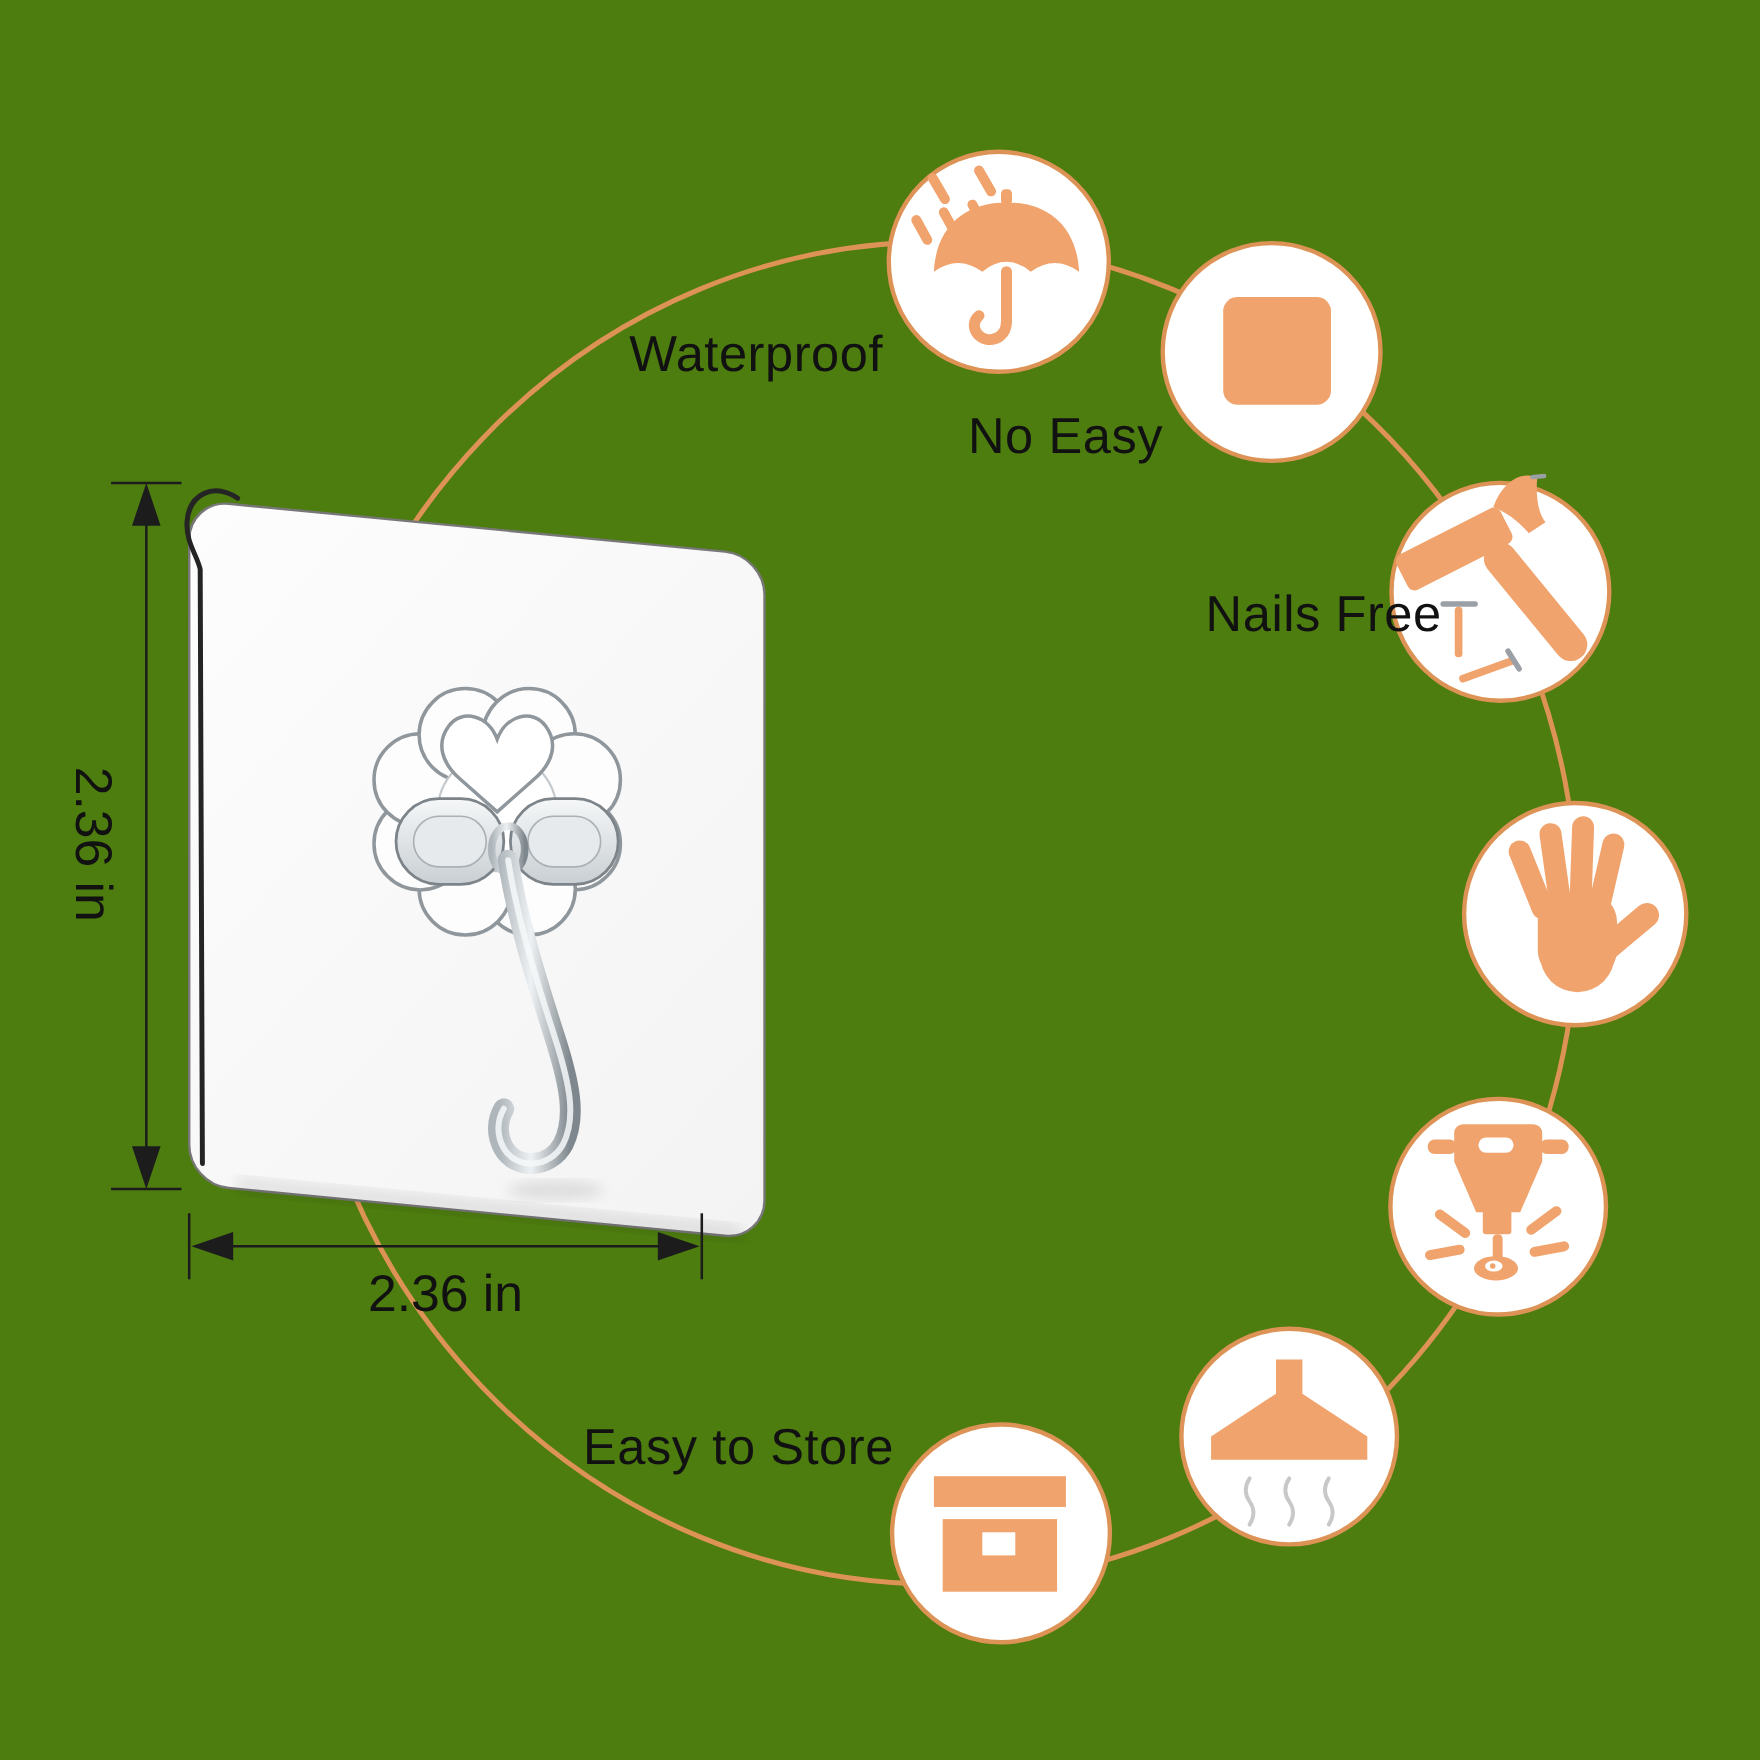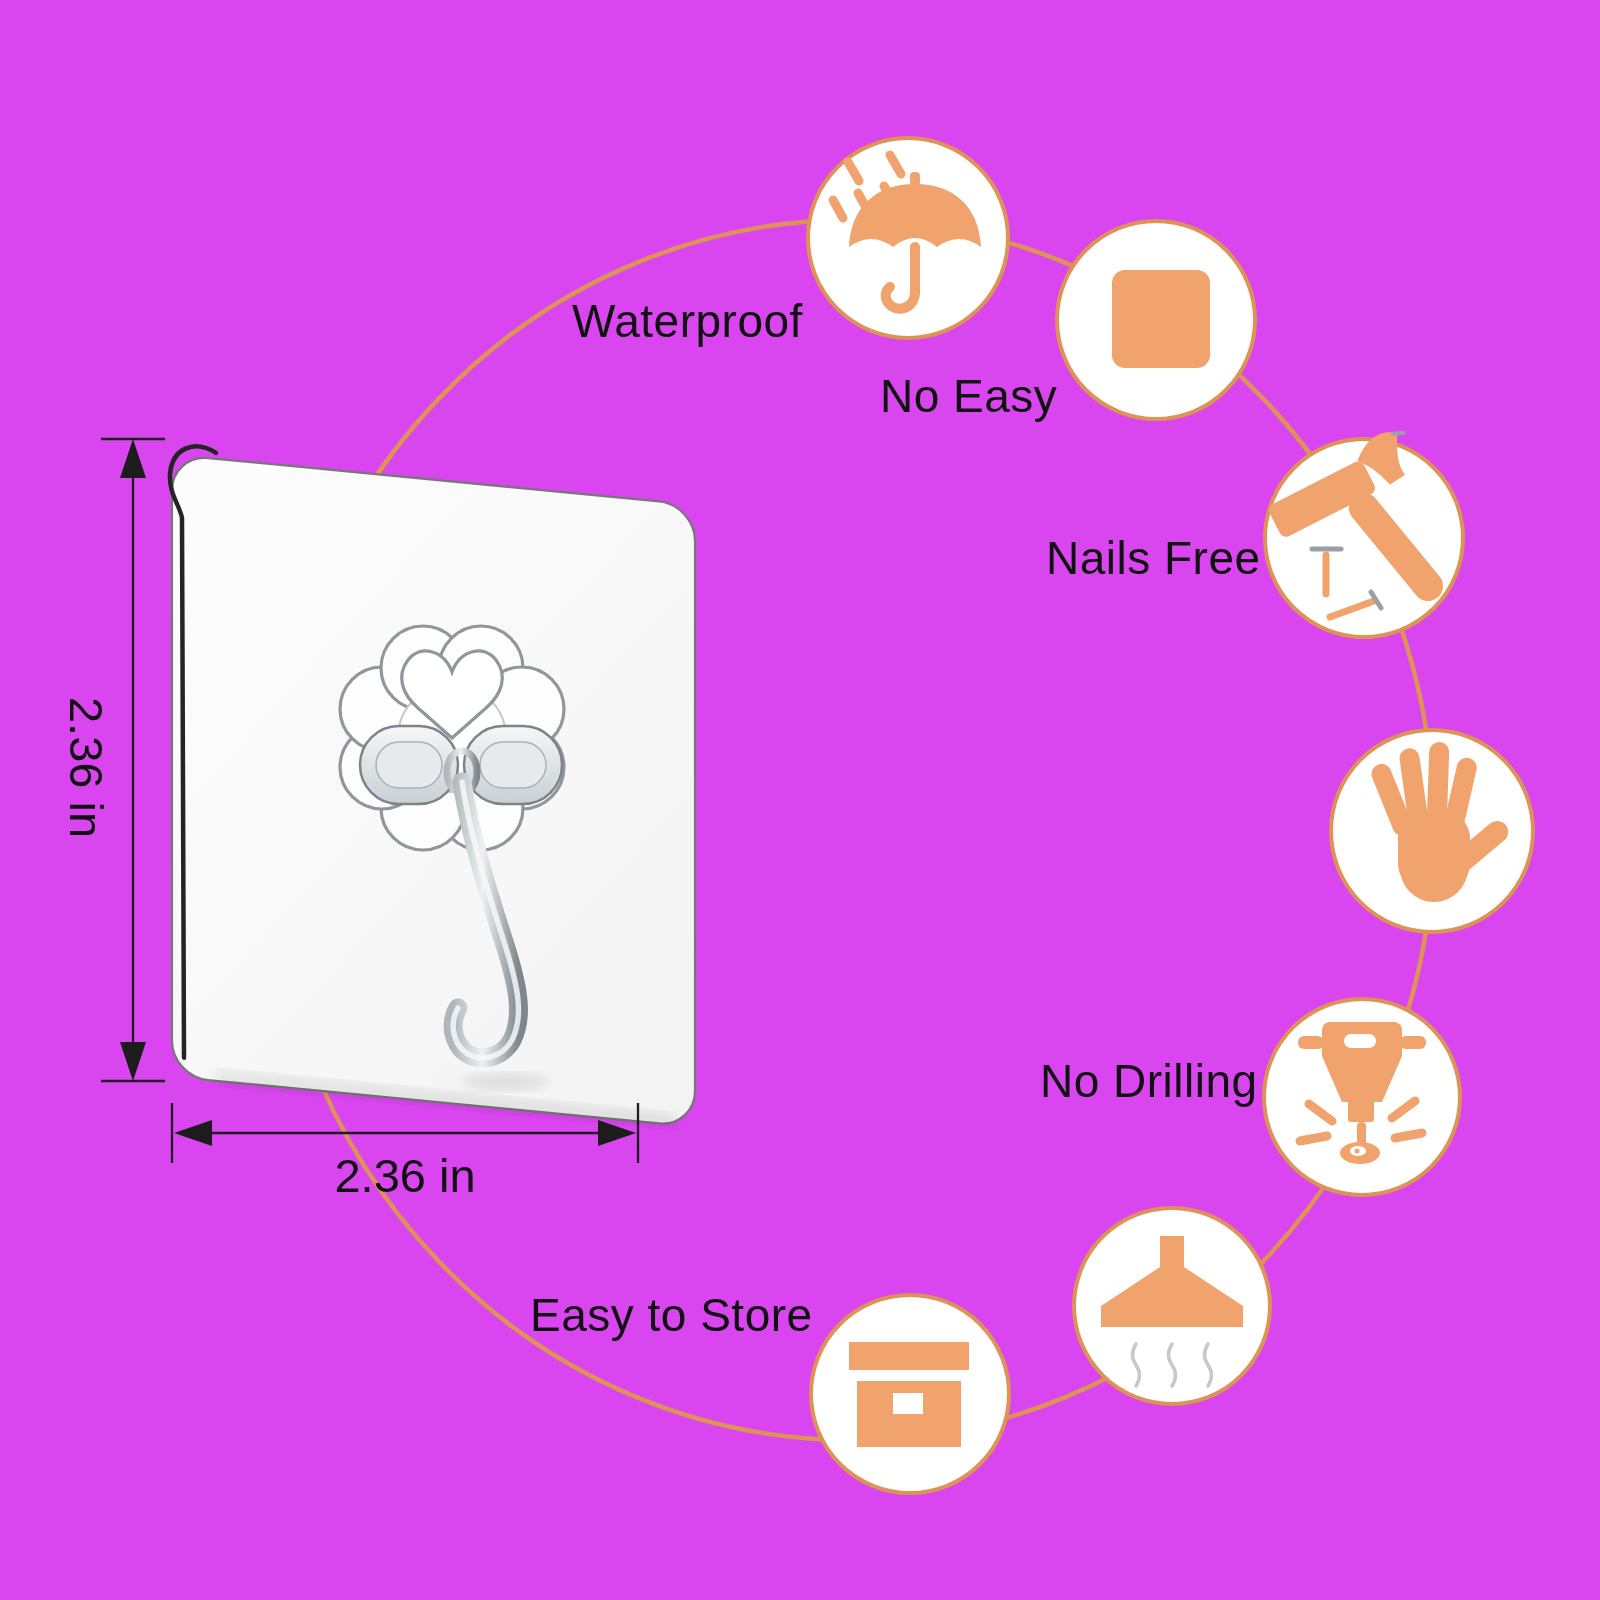--- a/index.html
+++ b/index.html
@@ -1,16 +1,16 @@
 <!DOCTYPE html>
 <html style="--icon-fill: #F0A36C; --ring-stroke: #DD9355; --text: #111111; --steam-gray: #C8C8C8; --metal-gray: #9AA0A5;"><head>
 <meta charset="utf-8">
 <style>
   html,body{margin:0;padding:0;background:#ffffff;}
-  .canvas{position:relative;width:1600px;height:1600px;background:#d946ef;overflow:hidden;
+  .canvas{position:relative;width:1600px;height:1600px;background:#4d7c0f;overflow:hidden;
           font-family:"Liberation Sans", sans-serif;}
   .canvas svg{position:absolute;left:0;top:0;}
   .feature-label{position:absolute;font-size:46px;line-height:1.1;color:var(--text,#111);
                  white-space:nowrap;letter-spacing:0.5px;}
   .dim-label{position:absolute;font-size:47px;color:var(--text,#111);white-space:nowrap;}
   .dim-label.vertical{transform:rotate(90deg);transform-origin:center center;
                       width:220px;text-align:center;}
   .dim-label.horizontal{width:220px;text-align:center;}
   
   .arc{stroke:var(--ring-stroke,#DD9355);fill:none;stroke-width:4.5;}
@@ -194,20 +194,19 @@
   <g>
     <circle class="icon-circle" cx="910" cy="1394" r="99"></circle>
     <rect class="ifill" x="849" y="1342" width="120" height="28"></rect>
     <rect class="ifill" x="857" y="1381" width="104" height="66"></rect>
     <rect fill="#ffffff" x="893" y="1393" width="30" height="21"></rect>
   </g>
 </svg>
 
 <div class="feature-label" style="left:572px;top:296px">Waterproof</div>
 <div class="feature-label" style="left:880px;top:371px">No Easy</div>
-<div class="feature-label" style="left:1046px;top:533px">Nails Free</div>
-<div class="feature-label" style="left:1040px;top:1056px">No Drilling</div>
+<div class="feature-label" style="left:1096px;top:533px">Nails Free</div>
 <div class="feature-label" style="left:530px;top:1290px">Easy to Store</div>
 
 <div class="dim-label vertical" style="left:-24px;top:740px">2.36 in</div>
 <div class="dim-label horizontal" style="left:295px;top:1148px">2.36 in</div>
 
 </div>
 
 </body></html>

